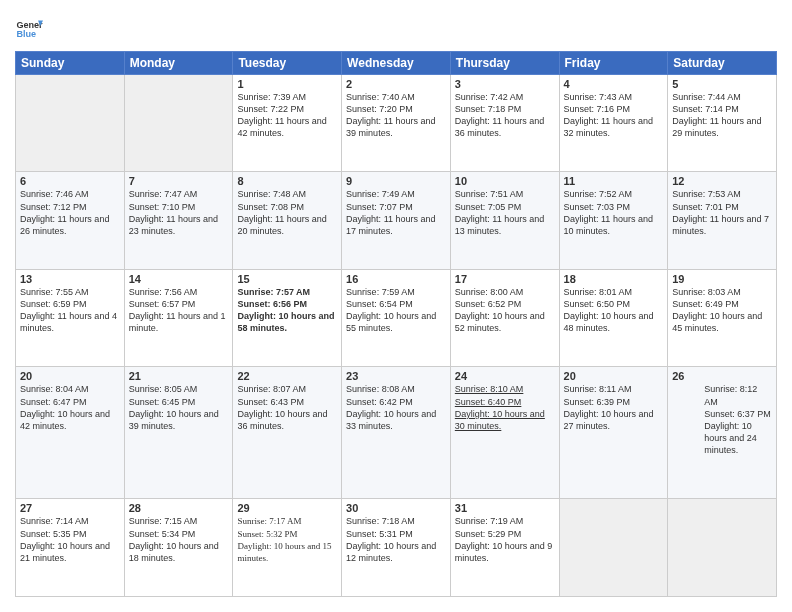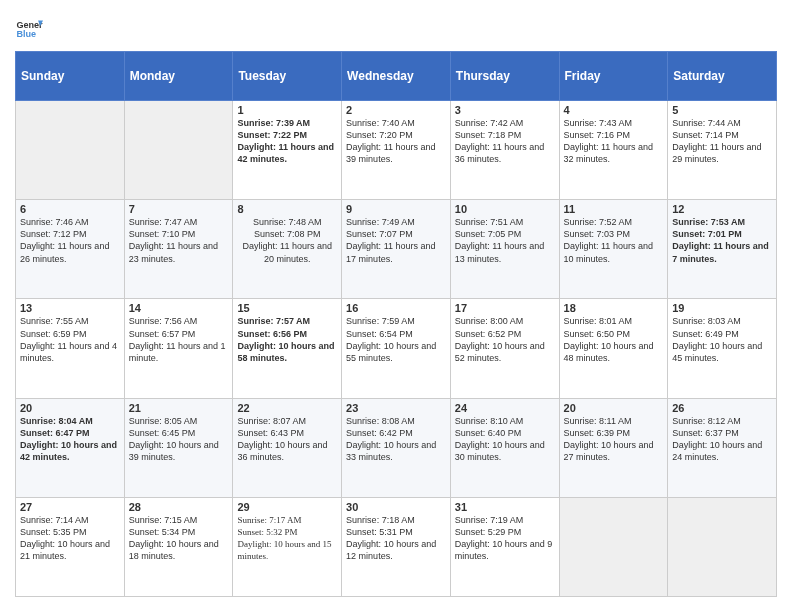--- a/index.html
+++ b/index.html
@@ -48,21 +48,21 @@
       flex: 1;
       border: 1px solid #ccc;
       border-collapse: collapse;
       width: 100%;
       table-layout: fixed;
     }
     .calendar th {
       background-color: #3a6bbf;
       color: #fff;
       text-align: left;
-      padding: 17px 5px;
+      padding: 4px 5px;
       font-size: 12px;
       border: 1px solid #5580cc;
     }
     .calendar td {
       vertical-align: top;
       border: 1px solid #ccc;
       padding: 3px 4px;
       font-size: 9.5px;
       color: #333;
       background: #fff;
@@ -119,21 +119,21 @@
           <th>Friday</th>
           <th>Saturday</th>
         </tr>
     </thead>
     <tbody id="calendar-body">
     <tr>
           <td style="background: rgb(239, 239, 239);"></td>
           <td style="background: rgb(239, 239, 239);"></td>
           <td>
             <span class="day-num">1</span>
-            <div class="cell-info" style="white-space: pre-line; font-weight: bold;">Sunrise: 7:39 AM
+            <div class="cell-info" style="white-space: pre-line;">Sunrise: 7:39 AM
 Sunset: 7:22 PM
 Daylight: 11 hours and 42 minutes.</div>
           </td>
           <td>
             <span class="day-num">2</span>
             <div class="cell-info" style="white-space: pre-line;">Sunrise: 7:40 AM
 Sunset: 7:20 PM
 Daylight: 11 hours and 39 minutes.</div>
           </td>
           <td>
@@ -163,21 +163,21 @@
 Daylight: 11 hours and 26 minutes.</div>
           </td>
           <td>
             <span class="day-num">7</span>
             <div class="cell-info" style="white-space: pre-line;">Sunrise: 7:47 AM
 Sunset: 7:10 PM
 Daylight: 11 hours and 23 minutes.</div>
           </td>
           <td>
             <span class="day-num">8</span>
-            <div class="cell-info" style="white-space: pre-line; text-align: center;">Sunrise: 7:48 AM
+            <div class="cell-info" style="white-space: pre-line;">Sunrise: 7:48 AM
 Sunset: 7:08 PM
 Daylight: 11 hours and 20 minutes.</div>
           </td>
           <td>
             <span class="day-num">9</span>
             <div class="cell-info" style="white-space: pre-line;">Sunrise: 7:49 AM
 Sunset: 7:07 PM
 Daylight: 11 hours and 17 minutes.</div>
           </td>
           <td>
@@ -187,21 +187,21 @@
 Daylight: 11 hours and 13 minutes.</div>
           </td>
           <td>
             <span class="day-num">11</span>
             <div class="cell-info" style="white-space: pre-line;">Sunrise: 7:52 AM
 Sunset: 7:03 PM
 Daylight: 11 hours and 10 minutes.</div>
           </td>
           <td>
             <span class="day-num">12</span>
-            <div class="cell-info" style="white-space: pre-line; font-weight: bold;">Sunrise: 7:53 AM
+            <div class="cell-info" style="white-space: pre-line;">Sunrise: 7:53 AM
 Sunset: 7:01 PM
 Daylight: 11 hours and 7 minutes.</div>
           </td>
         </tr>
         <tr>
           <td>
             <span class="day-num">13</span>
             <div class="cell-info" style="white-space: pre-line;">Sunrise: 7:55 AM
 Sunset: 6:59 PM
 Daylight: 11 hours and 4 minutes.</div>
@@ -239,21 +239,21 @@
           <td>
             <span class="day-num">19</span>
             <div class="cell-info" style="white-space: pre-line;">Sunrise: 8:03 AM
 Sunset: 6:49 PM
 Daylight: 10 hours and 45 minutes.</div>
           </td>
         </tr>
         <tr style="background: rgb(245, 247, 250);">
           <td>
             <span class="day-num">20</span>
-            <div class="cell-info" style="white-space: pre-line; font-weight: bold;">Sunrise: 8:04 AM
+            <div class="cell-info" style="white-space: pre-line;">Sunrise: 8:04 AM
 Sunset: 6:47 PM
 Daylight: 10 hours and 42 minutes.</div>
           </td>
           <td>
             <span class="day-num">21</span>
             <div class="cell-info" style="white-space: pre-line;">Sunrise: 8:05 AM
 Sunset: 6:45 PM
 Daylight: 10 hours and 39 minutes.</div>
           </td>
           <td>
@@ -263,33 +263,33 @@
 Daylight: 10 hours and 36 minutes.</div>
           </td>
           <td>
             <span class="day-num">23</span>
             <div class="cell-info" style="white-space: pre-line;">Sunrise: 8:08 AM
 Sunset: 6:42 PM
 Daylight: 10 hours and 33 minutes.</div>
           </td>
           <td>
             <span class="day-num">24</span>
-            <div class="cell-info" style="white-space: pre-line;">Sunrise: 8:10 AM
+            <div class="cell-info" style="white-space: pre-line; text-decoration: underline;">Sunrise: 8:10 AM
 Sunset: 6:40 PM
 Daylight: 10 hours and 30 minutes.</div>
           </td>
           <td>
             <span class="day-num">20</span>
             <div class="cell-info" style="white-space: pre-line;">Sunrise: 8:11 AM
 Sunset: 6:39 PM
 Daylight: 10 hours and 27 minutes.</div>
           </td>
           <td>
             <span class="day-num">26</span>
-            <div class="cell-info" style="white-space: pre-line;">Sunrise: 8:12 AM
+            <div class="cell-info" style="white-space: pre-line; margin-left: 32px;">Sunrise: 8:12 AM
 Sunset: 6:37 PM
 Daylight: 10 hours and 24 minutes.</div>
           </td>
         </tr>
         <tr>
           <td>
             <span class="day-num">27</span>
             <div class="cell-info" style="white-space: pre-line;">Sunrise: 7:14 AM
 Sunset: 5:35 PM
 Daylight: 10 hours and 21 minutes.</div>

